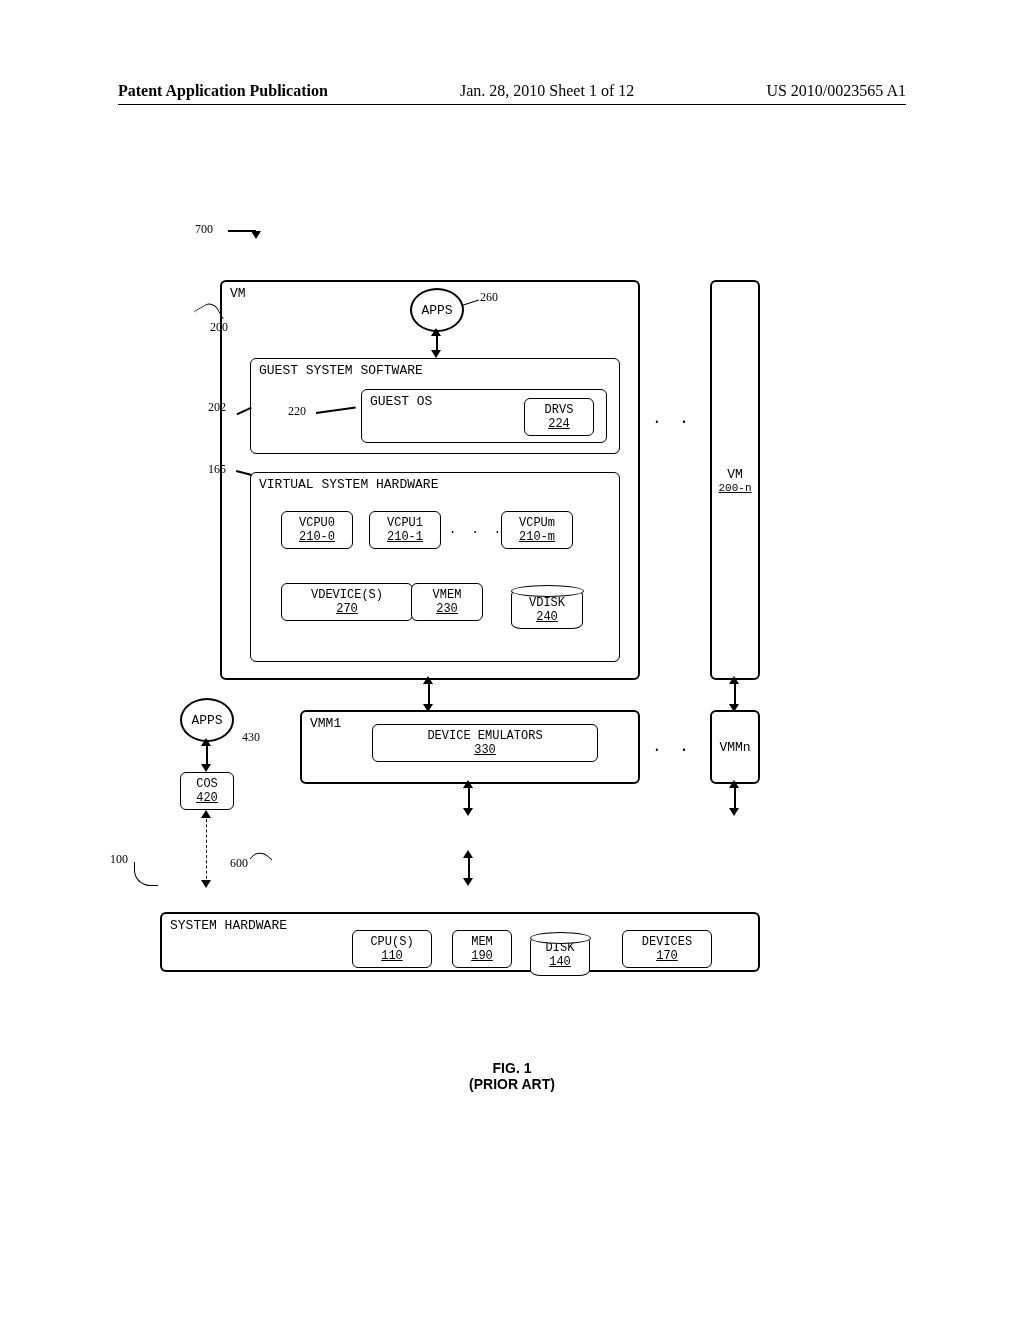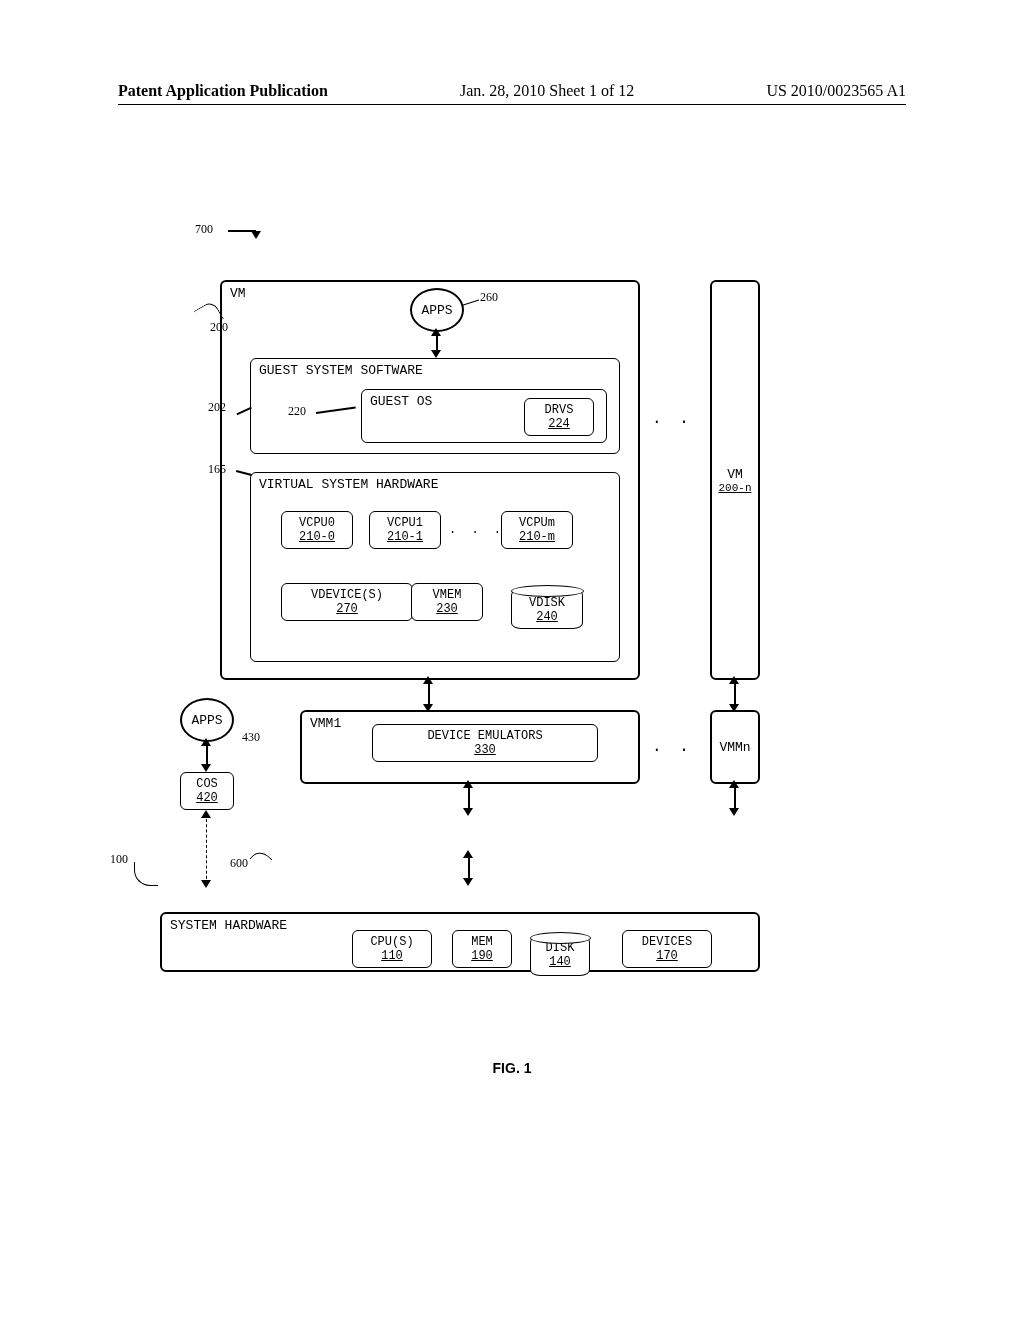--- a/index.html
+++ b/index.html
@@ -288,15 +288,16 @@
         <div class="und">170</div>
       </div>
     </div>
     <div class="ref-label" style="left:-70px; top:572px;">100</div>
     <div style="position:absolute; left:-46px; top:582px; width:24px; height:24px; border-left:1.5px solid #000; border-bottom:1.5px solid #000; border-radius:0 0 0 16px;"></div>
 
   </div>
 
   <div class="caption">
     <div>FIG. 1</div>
+    <div>(PRIOR ART)</div>
   </div>
 
 </div>
 
 </body></html>

